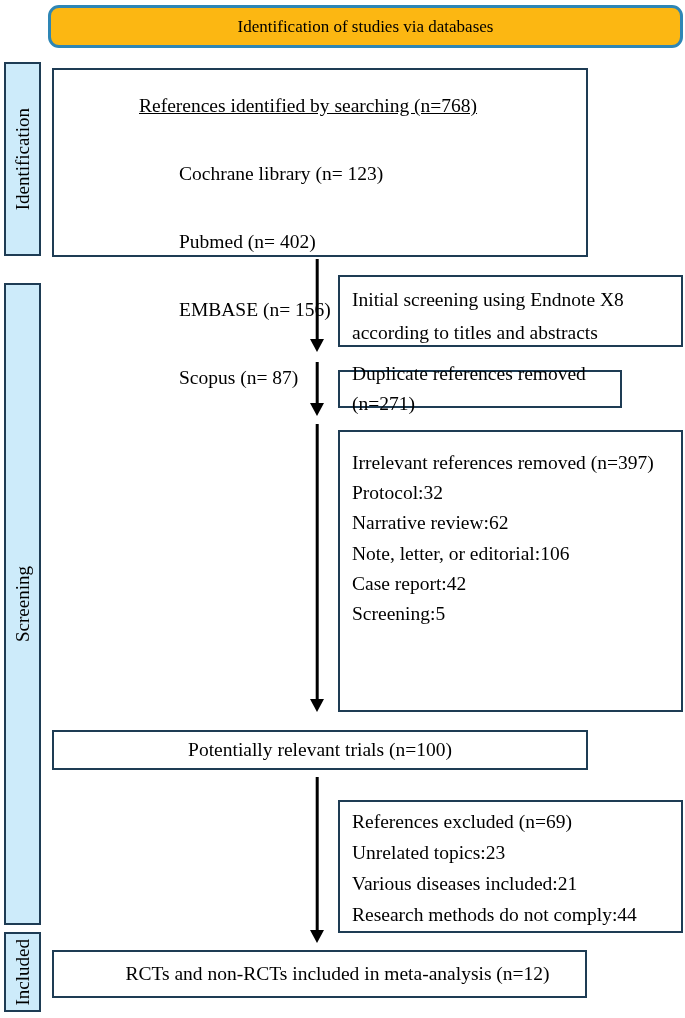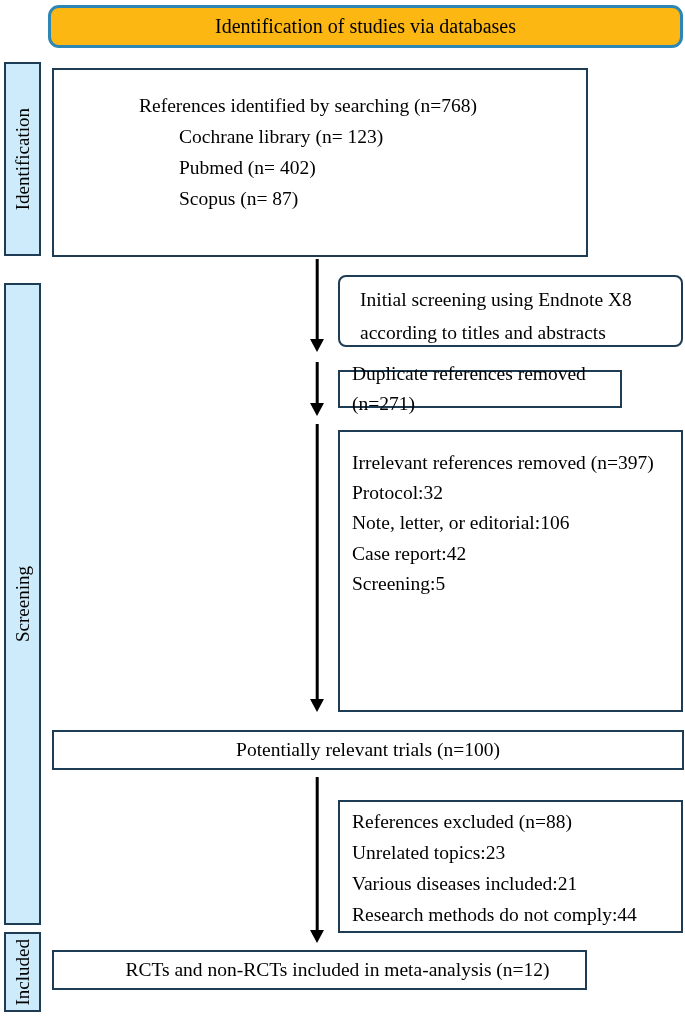--- a/index.html
+++ b/index.html
@@ -20,21 +20,21 @@
     color: #000;
     overflow: hidden;
   }
   .header-box {
     position: absolute;
     left: 48px; top: 5px; width: 635px; height: 43px;
     background: var(--header-fill);
     border: 3px solid var(--header-border);
     border-radius: 11px;
     display: flex; align-items: center; justify-content: center;
-    font-size: 20px;
+    font-size: 17px;
   }
   .stage {
     position: absolute;
     left: 4px; width: 37px;
     background: var(--stage-fill);
     border: 2.5px solid var(--box-border);
     display: flex; align-items: center; justify-content: center;
   }
   .stage span {
     writing-mode: vertical-rl;
@@ -46,28 +46,28 @@
   #stage-screening      { top: 283px; height: 642px; }
   #stage-included       { top: 932px; height: 80px;  }
   .box {
     position: absolute;
     background: #ffffff;
     border: 2.5px solid var(--box-border);
     font-size: 19.5px;
     line-height: 30px;
   }
   #box-identified { left: 52px; top: 68px; width: 536px; height: 189px; padding-top: 20px; line-height: 31px; }
-  #box-identified .title { padding-left: 85px; }
-  #box-identified .item  { padding-left: 125px; }
-  #box-initial    { left: 338px; top: 275px; width: 345px; height: 72px; padding: 6px 8px 0 20px; line-height: 33px; border-radius: 8px; }
+  #box-identified .title { padding-left: 85px; text-decoration: underline; }
+  #box-identified .item  { padding-left: 125px; margin-top: 37px; }
+  #box-initial    { left: 338px; top: 275px; width: 345px; height: 72px; padding: 6px 8px 0 12px; line-height: 33px; }
   #box-duplicate  { left: 338px; top: 370px; width: 284px; height: 38px; display: flex; align-items: center; padding-left: 12px; }
   #box-irrelevant { left: 338px; top: 430px; width: 345px; height: 282px; padding: 16px 8px 0 12px; line-height: 30.2px; }
-  #box-relevant   { left: 52px; top: 730px; width: 632px; height: 40px; display: flex; align-items: center; justify-content: center; }
+  #box-relevant   { left: 52px; top: 730px; width: 536px; height: 40px; display: flex; align-items: center; justify-content: center; }
   #box-excluded   { left: 338px; top: 800px; width: 345px; height: 133px; padding: 4px 8px 0 12px; line-height: 31px; }
-  #box-included   { left: 52px; top: 950px; width: 535px; height: 40px; display: flex; align-items: center; justify-content: center; padding-left: 36px; }
+  #box-included   { left: 52px; top: 950px; width: 535px; height: 48px; display: flex; align-items: center; justify-content: center; padding-left: 36px; }
   .arrow { position: absolute; width: 14px; }
   .arrow .shaft {
     position: absolute; left: 50%; transform: translateX(-50%);
     top: 0; bottom: 12px; width: 2.6px; background: var(--arrow);
   }
   .arrow .head {
     position: absolute; left: 50%; transform: translateX(-50%);
     bottom: 0; width: 0; height: 0;
     border-left: 7px solid transparent;
     border-right: 7px solid transparent;
@@ -94,20 +94,21 @@
     <span>Screening</span>
   </div>
   <div class="stage" id="stage-included">
     <span>Included</span>
   </div>
 
   <div class="box" id="box-identified">
     <div class="title">References identified by searching (n=768)</div>
     <div class="item">Cochrane library (n= 123)</div>
     <div class="item">Pubmed (n= 402)</div>
+    <div class="item">EMBASE (n= 156)</div>
     <div class="item">Scopus (n= 87)</div>
   </div>
 
   <div class="arrow" id="arrow-1">
     <div class="shaft"></div>
     <div class="head"></div>
   </div>
 
   <div class="box" id="box-initial">
     <div>Initial screening using Endnote X8</div>
@@ -124,36 +125,37 @@
   </div>
 
   <div class="arrow" id="arrow-3">
     <div class="shaft"></div>
     <div class="head"></div>
   </div>
 
   <div class="box" id="box-irrelevant">
     <div>Irrelevant references removed (n=397)</div>
     <div>Protocol:32</div>
+    <div>Narrative review:62</div>
     <div>Note, letter, or editorial:106</div>
     <div>Case report:42</div>
     <div>Screening:5</div>
   </div>
 
   <div class="box" id="box-relevant">
     <span>Potentially relevant trials (n=100)</span>
   </div>
 
   <div class="arrow" id="arrow-4">
     <div class="shaft"></div>
     <div class="head"></div>
   </div>
 
   <div class="box" id="box-excluded">
-    <div>References excluded (n=88)</div>
+    <div>References excluded (n=69)</div>
     <div>Unrelated topics:23</div>
     <div>Various diseases included:21</div>
     <div>Research methods do not comply:44</div>
   </div>
 
   <div class="box" id="box-included">
     <span>RCTs and non-RCTs included in meta-analysis (n=12)</span>
   </div>
 
 </div>

